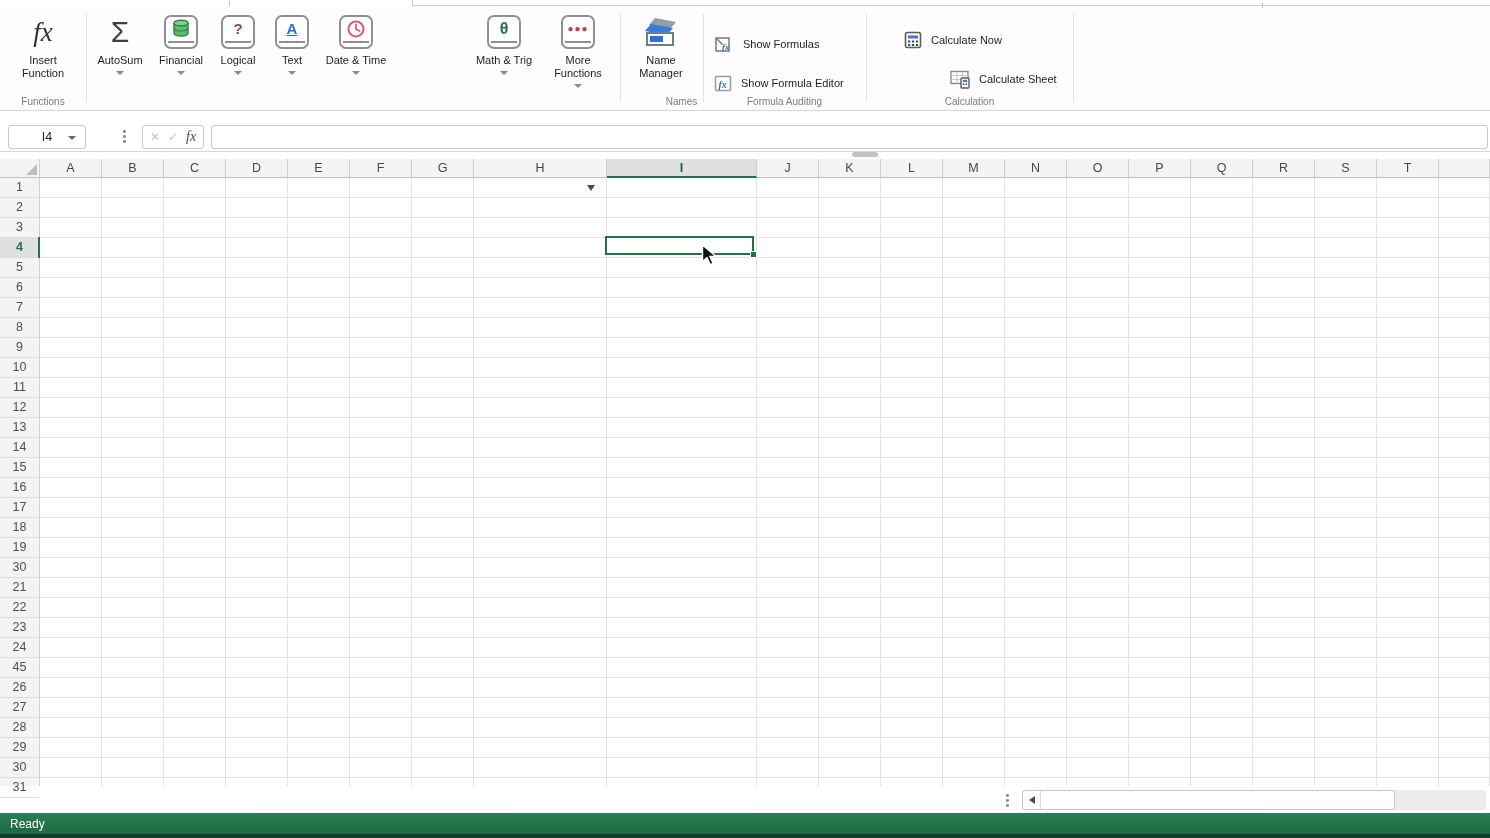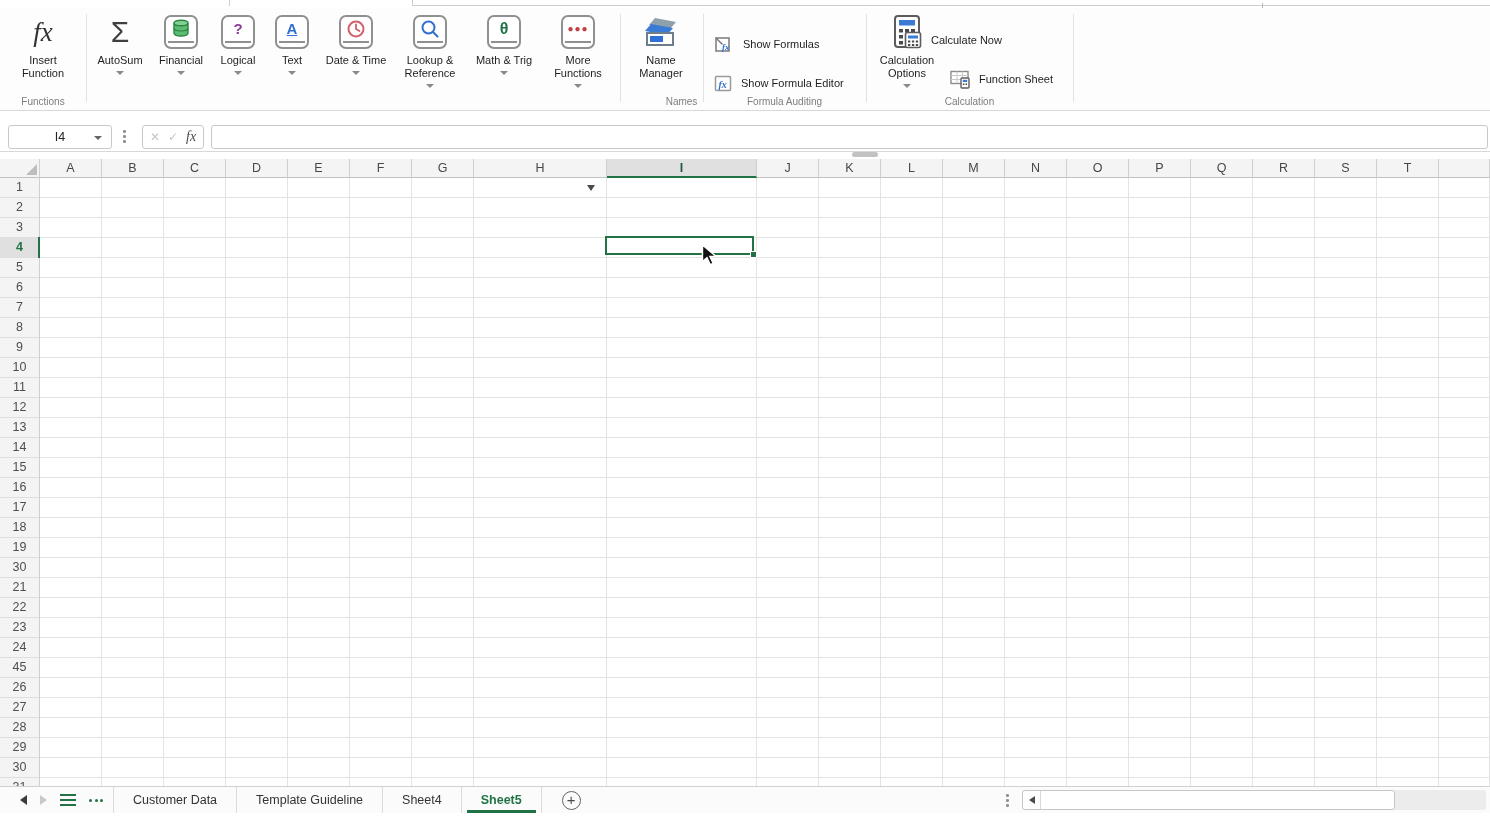--- a/index.html
+++ b/index.html
@@ -31,21 +31,21 @@
   .bglyph.logical { color:#8e3a94; }
   .bglyph.text { color:#2e6fd0; text-decoration:underline; }
   .bglyph.math { color:#217346; font-size:16px; }
   .bglyph.more { color:#c24040; font-size:10px; letter-spacing:1px; }
   .bsvg { margin-bottom:7px; }
   .rrow { position:absolute; display:flex; align-items:center; gap:9px; height:22px; }
   .rrow .rlabel { margin-top:0; white-space:nowrap; }
 
   
   #formulabar { position:absolute; left:0; top:111px; width:1490px; height:41px; background:#fff; border-bottom:1px solid #d8d8d8; }
-  #namebox { position:absolute; left:8px; top:14px; width:104px; height:24px; border:1px solid #c9c9c9; border-radius:3px; background:#fff; display:flex; align-items:center; justify-content:center; font-size:12.5px; color:#222; }
+  #namebox { position:absolute; left:8px; top:14px; width:78px; height:24px; border:1px solid #c9c9c9; border-radius:3px; background:#fff; display:flex; align-items:center; justify-content:center; font-size:12.5px; color:#222; }
   #namebox .nbarrow { position:absolute; right:9px; top:10px; width:0; height:0; border-left:4px solid transparent; border-right:4px solid transparent; border-top:4.5px solid #666; }
   .vdots { display:flex; flex-direction:column; gap:2.5px; }
   .vdots i { width:2.5px; height:2.5px; border-radius:50%; background:#8f8f8f; }
   #fbdots { position:absolute; left:123px; top:19px; }
   #fxbox { position:absolute; left:142px; top:14px; width:62px; height:24px; border:1px solid #c9c9c9; border-radius:3px; background:#fff; display:flex; align-items:center; justify-content:center; gap:8px; }
   #fxbox .dis { color:#c6c6c6; font-size:12px; }
   #fxbox .fxsm { font-family:"Liberation Serif","DejaVu Serif",serif; font-style:italic; font-size:14px; color:#4a4a4a; }
   #finput { position:absolute; left:211px; right:2px; top:14px; height:24px; border:1px solid #c9c9c9; border-radius:3px; background:#fff; font-size:12.5px; line-height:22px; padding:0 6px; color:#222; }
 
   
@@ -175,32 +175,20 @@
             <svg class="bsvg" width="20" height="20" viewBox="0 0 20 20">
           <circle cx="10" cy="10" r="7.5" fill="none" stroke="#d2606a" stroke-width="2"></circle>
           <path d="M10,5.5 v4.5 l3.5,2" fill="none" stroke="#d2606a" stroke-width="1.8" stroke-linecap="round"></path>
         </svg>
           </span>
       </div>
       <div class="rlabel">Date &amp; Time</div>
       <div class="chev"></div>
     </div>
 
-    <div class="ritem" style="left:394px;width:72px">
-      <div class="ricon">
-        <span class="book">
-            <svg class="bsvg" width="20" height="20" viewBox="0 0 20 20">
-          <circle cx="8.5" cy="8.5" r="6" fill="none" stroke="#2e6fd0" stroke-width="2"></circle>
-          <line x1="13" y1="13" x2="17.5" y2="17.5" stroke="#2e6fd0" stroke-width="2" stroke-linecap="round"></line>
-        </svg>
-          </span>
-      </div>
-      <div class="rlabel">Lookup &amp; Reference</div>
-      <div class="chev"></div>
-    </div>
 
     <div class="ritem" style="left:462px;width:84px">
       <div class="ricon">
         <span class="book">
             <span class="bglyph math">θ</span>
           </span>
       </div>
       <div class="rlabel">Math &amp; Trig</div>
       <div class="chev"></div>
     </div>
@@ -236,41 +224,20 @@
       <div class="rlabel">Show Formulas</div>
     </div>
     <div class="rrow" style="left:714px;top:64px">
       <svg width="18" height="17" viewBox="0 0 18 17">
         <rect x="1.5" y="1.5" width="15" height="14" fill="#fff" stroke="#9a9a9a" stroke-width="1.5" rx="1"></rect>
         <text x="4.5" y="12.5" font-size="10" font-style="italic" font-weight="bold" fill="#2e6fd0" font-family="Liberation Serif, DejaVu Serif, serif">fx</text>
       </svg>
       <div class="rlabel">Show Formula Editor</div>
     </div>
 
-    <div class="ritem" style="left:872px;width:70px">
-      <div class="ricon">
-        <svg width="30" height="36" viewBox="0 0 30 36">
-          <rect x="3" y="2" width="24" height="31" rx="3" fill="#fff" stroke="#5c5c5c" stroke-width="2"></rect>
-          <rect x="7" y="6" width="16" height="5.5" fill="#3a7bd5"></rect>
-          <g fill="#4a4a4a">
-            <rect x="7" y="15" width="4" height="3.5"></rect>
-              <rect x="13" y="15" width="4" height="3.5"></rect>
-              <rect x="19" y="15" width="4" height="3.5"></rect>
-            <rect x="7" y="21" width="4" height="3.5"></rect>
-              <rect x="13" y="21" width="4" height="3.5"></rect>
-              <rect x="19" y="21" width="4" height="3.5"></rect>
-            <rect x="7" y="27" width="4" height="3.5"></rect>
-              <rect x="13" y="27" width="4" height="3.5"></rect>
-              <rect x="19" y="27" width="4" height="3.5"></rect>
-          </g>
-        </svg>
-      </div>
-      <div class="rlabel">Calculation Options</div>
-      <div class="chev"></div>
-    </div>
 
     <div class="rrow" style="left:904px;top:21px">
       <svg width="18" height="18" viewBox="0 0 18 18">
         <rect x="1.5" y="1.5" width="15" height="15" rx="2" fill="#fff" stroke="#5c5c5c" stroke-width="1.6"></rect>
         <rect x="4" y="4.5" width="10" height="3" fill="#3a7bd5"></rect>
         <g fill="#4a4a4a">
           <rect x="4" y="9.5" width="2.3" height="2"></rect>
             <rect x="7.9" y="9.5" width="2.3" height="2"></rect>
             <rect x="11.8" y="9.5" width="2.3" height="2"></rect>
           <rect x="4" y="13" width="2.3" height="2"></rect>
@@ -285,21 +252,21 @@
         <rect x="1" y="1.5" width="17" height="12" fill="#fff" stroke="#8a8a8a" stroke-width="1.4"></rect>
         <line x1="1" y1="5.5" x2="18" y2="5.5" stroke="#c9c9c9" stroke-width="1"></line>
         <line x1="1" y1="9.5" x2="18" y2="9.5" stroke="#c9c9c9" stroke-width="1"></line>
         <line x1="7" y1="1.5" x2="7" y2="13.5" stroke="#c9c9c9" stroke-width="1"></line>
         <line x1="12.5" y1="1.5" x2="12.5" y2="13.5" stroke="#c9c9c9" stroke-width="1"></line>
         <rect x="11" y="8" width="8" height="10" rx="1" fill="#fff" stroke="#5c5c5c" stroke-width="1.4"></rect>
         <rect x="12.8" y="9.8" width="4.4" height="2.2" fill="#3a7bd5"></rect>
         <rect x="12.8" y="13.5" width="1.6" height="1.5" fill="#4a4a4a"></rect>
           <rect x="15.5" y="13.5" width="1.6" height="1.5" fill="#4a4a4a"></rect>
       </svg>
-      <div class="rlabel">Function Sheet</div>
+      <div class="rlabel">Calculate Sheet</div>
     </div>
   </div>
 
   <div id="formulabar">
     <div id="namebox">
       <span>I4</span>
       <span class="nbarrow"></span>
     </div>
     <div class="vdots" id="fbdots">
         <i></i>
@@ -407,54 +374,32 @@
       </div>
     <div id="filterarrow"></div>
     <div id="selbox">
       <div class="handle"></div>
     </div>
     <svg id="cursor" width="20" height="22" viewBox="0 0 20 22">
       <path d="M1.5,1 L1.5,17.5 L6,13.6 L9.2,20.6 L12.1,19.3 L8.9,12.4 L15,12.4 Z" fill="#111" stroke="#fff" stroke-width="1.4"></path>
     </svg>
   </div>
 
-  <div id="bottombar">
-    <div id="tabnav">
-      <span class="navtri-l"></span>
-      <span class="navtri-r"></span>
-      <span id="hamburger">
-          <i></i>
-          <i></i>
-          <i></i>
-        </span>
-      <span id="overflowdots">
-          <i></i>
-          <i></i>
-          <i></i>
-        </span>
-    </div>
-    <div id="sheettabs">
-
-    <div class="stab">Customer Data</div>
-        <div class="stab">Template Guideline</div>
-        <div class="stab">Sheet4</div>
-        <div class="stab active">Sheet5</div>
-      </div>
-    <div id="tabsend"></div>
-    <div id="addsheet">+</div>
-  </div>
 
   <div id="scrollzone">
     <div class="vdots" id="scrolldots">
         <i></i>
         <i></i>
         <i></i>
       </div>
     <div id="hstrack"></div>
     <div id="hsthumb">
       <div id="hsarrow">
           <span class="tri"></span>
         </div>
     </div>
   </div>
 
+  <div id="statusbar">
+    <span>Ready</span>
+  </div>
 
 </div>
 
 </body></html>

